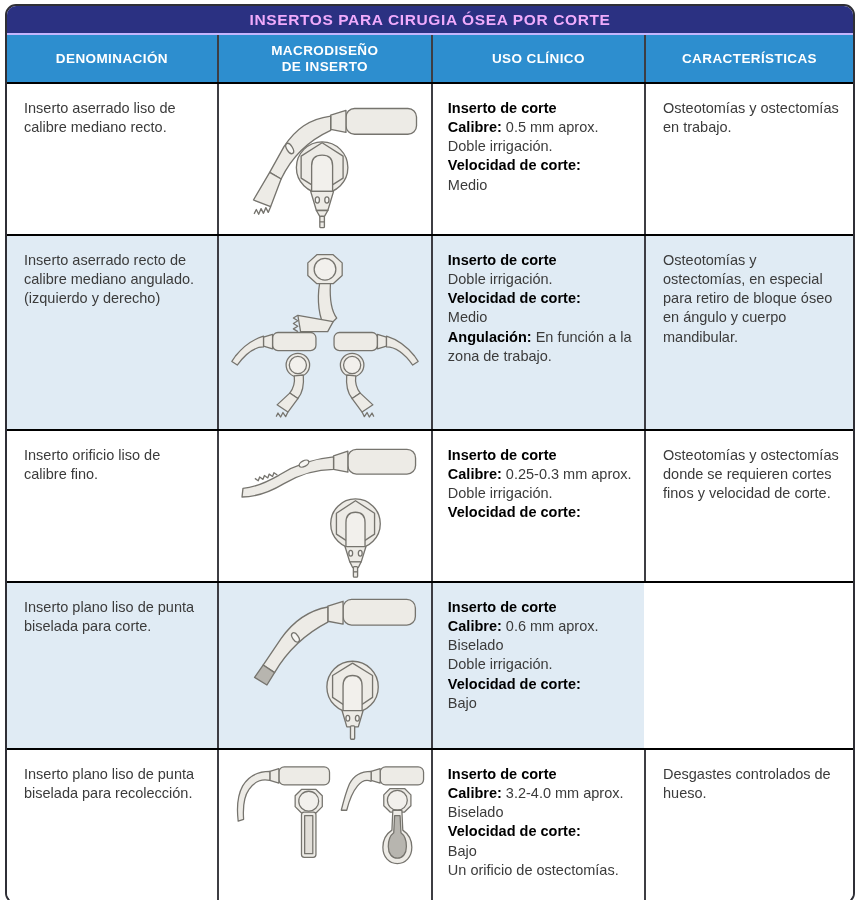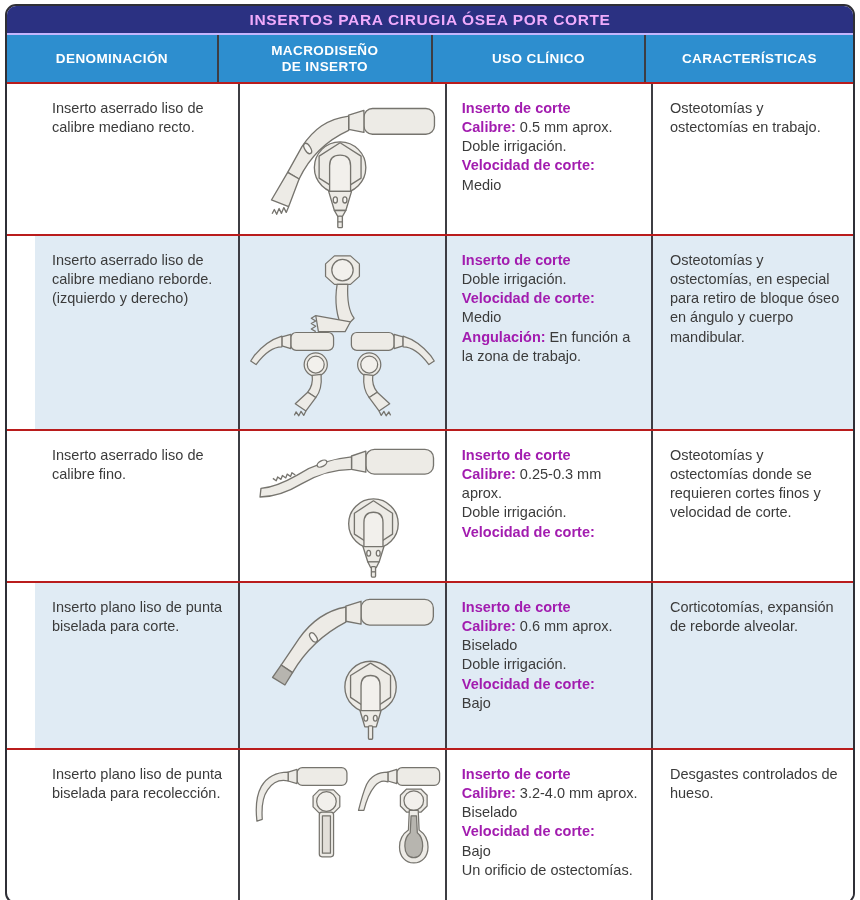--- a/index.html
+++ b/index.html
@@ -13,28 +13,28 @@
     font-weight:700;font-size:15.5px;letter-spacing:.04em;border-bottom:2px solid #c4b5fd;
   }
   .grid-row{display:grid;grid-template-columns:24.8% 25.3% 25.2% 24.7%;}
   .grid-row > *{border-left:2px solid #3d3d43;box-sizing:border-box;min-width:0;}
   .grid-row > *:first-child{border-left:none;}
   .head-row{height:47px;}
   .head-cell{
     background:var(--blue);color:#fff;display:flex;align-items:center;justify-content:center;
     text-align:center;font-weight:700;font-size:13.5px;letter-spacing:.03em;white-space:pre-line;line-height:1.15;
   }
-  .data-row{border-top:2px solid #b91c1c;padding-left:28px;}
+  .data-row{border-top:2px solid #000000;}
   .data-row.alt > *{background:var(--rowblue);}
   .data-row.plain > *{background:#ffffff;}
   .h1{height:150px}.h2{height:193px}.h3{height:150px}.h4{height:165px}.h5{height:152px}
   .cell-text{padding:15px 12px 0 17px;font-size:14.5px;line-height:1.32;color:#3b3b3b;}
   .cell-text p{margin:0;}
   .cell-specs{padding:15px 10px 0 15px;font-size:14.5px;line-height:1.32;color:#3b3b3b;}
-  .cell-specs b{color:#a21caf;font-weight:700;}
+  .cell-specs b{color:#000000;font-weight:700;}
   .cell-fig{display:flex;align-items:flex-start;justify-content:center;padding-top:4px;}
   .cell-fig svg{display:block;}
   figure{margin:0;}
 </style>
 </head>
 <body>
 
 <div class="sheet">
 
   <div class="title-bar">INSERTOS PARA CIRUGIA ÓSEA POR CORTE</div>
@@ -79,21 +79,21 @@
         <div><b>Velocidad de corte:</b></div>
         <div>Medio</div>
       </div>
     <div class="cell-text">
         <p>Osteotomías y ostectomías en trabajo.</p>
       </div>
   </div>
 
   <div class="grid-row data-row alt h2">
     <div class="cell-text">
-        <p>Inserto aserrado liso de calibre mediano reborde. (izquierdo y derecho)</p>
+        <p>Inserto aserrado recto de calibre mediano angulado. (izquierdo y derecho)</p>
       </div>
     <figure class="cell-fig" aria-label="angled-serrated-inserts-left-and-right-views">
       <svg width="208" height="185" viewBox="0 0 230 196">
         <g stroke="#76746e" stroke-width="1.4" fill="#edebe6" stroke-linejoin="round">
           <polygon points="106,12 124,12 134,21 134,35 124,44 106,44 96,35 96,21"></polygon>
           <circle cx="115" cy="28" r="12" fill="#f2f0ec"></circle>
           <path d="M109,44 L121,44 C120,62 122,74 128,82 L116,94 C108,82 106,62 109,44 Z"></path>
           <path d="M124,86 L118,97 L88,97 L85,79 Z"></path>
           <path fill="none" d="M85,79 l-5,3 l5,3 l-5,3 l5,3 l-5,3 l5,3"></path>
           <g id="r2mid">
@@ -120,21 +120,21 @@
         <div>Medio</div>
         <div><b>Angulación:</b> En función a la zona de trabajo.</div>
       </div>
     <div class="cell-text">
         <p>Osteotomías y ostectomías, en especial para retiro de bloque óseo en ángulo y cuerpo mandibular.</p>
       </div>
   </div>
 
   <div class="grid-row data-row plain h3">
     <div class="cell-text">
-        <p>Inserto aserrado liso de calibre fino.</p>
+        <p>Inserto orificio liso de calibre fino.</p>
       </div>
     <figure class="cell-fig" aria-label="fine-serrated-insert-side-and-front-view">
       <svg width="205" height="144" viewBox="0 0 215 151">
         <g stroke="#76746e" stroke-width="1.4" fill="#edebe6" stroke-linejoin="round">
           <rect x="132" y="15" width="71" height="26" rx="9"></rect>
           <path d="M132,17 L117,22 L117,36 L132,39 Z"></path>
           <path d="M117,23 C95,25 76,32 60,42 C46,50 33,55 22,56 L21,65 C34,65 50,60 65,51 C82,41 100,36 117,36 Z"></path>
           <path fill="none" d="M58,42 l-3.5,-2.5 l-1.5,4 l-3.5,-2.5 l-1.5,4 l-3.5,-2.5 l-1.5,4 l-3.5,-2.5 l-1.5,4 l-3.5,-2.5"></path>
           <ellipse cx="86" cy="30" rx="3" ry="5.5" transform="rotate(62 86 30)" fill="#f7f6f3"></ellipse>
           <circle cx="140" cy="93" r="26"></circle>
@@ -183,23 +183,20 @@
       </svg>
     </figure>
     <div class="cell-specs">
         <div><b>Inserto de corte</b></div>
         <div><b>Calibre:</b> 0.6 mm aprox.</div>
         <div>Biselado</div>
         <div>Doble irrigación.</div>
         <div><b>Velocidad de corte:</b></div>
         <div>Bajo</div>
       </div>
-    <div class="cell-text">
-        <p>Corticotomías, expansión de reborde alveolar.</p>
-      </div>
   </div>
 
   <div class="grid-row data-row plain h5">
     <div class="cell-text">
         <p>Inserto plano liso de punta biselada para recolección.</p>
       </div>
     <figure class="cell-fig" aria-label="flat-beveled-collection-inserts-two-views">
       <svg width="208" height="136" viewBox="0 0 230 150">
         <g stroke="#76746e" stroke-width="1.4" fill="#edebe6" stroke-linejoin="round">
           <rect x="64" y="14" width="56" height="20" rx="6"></rect>

